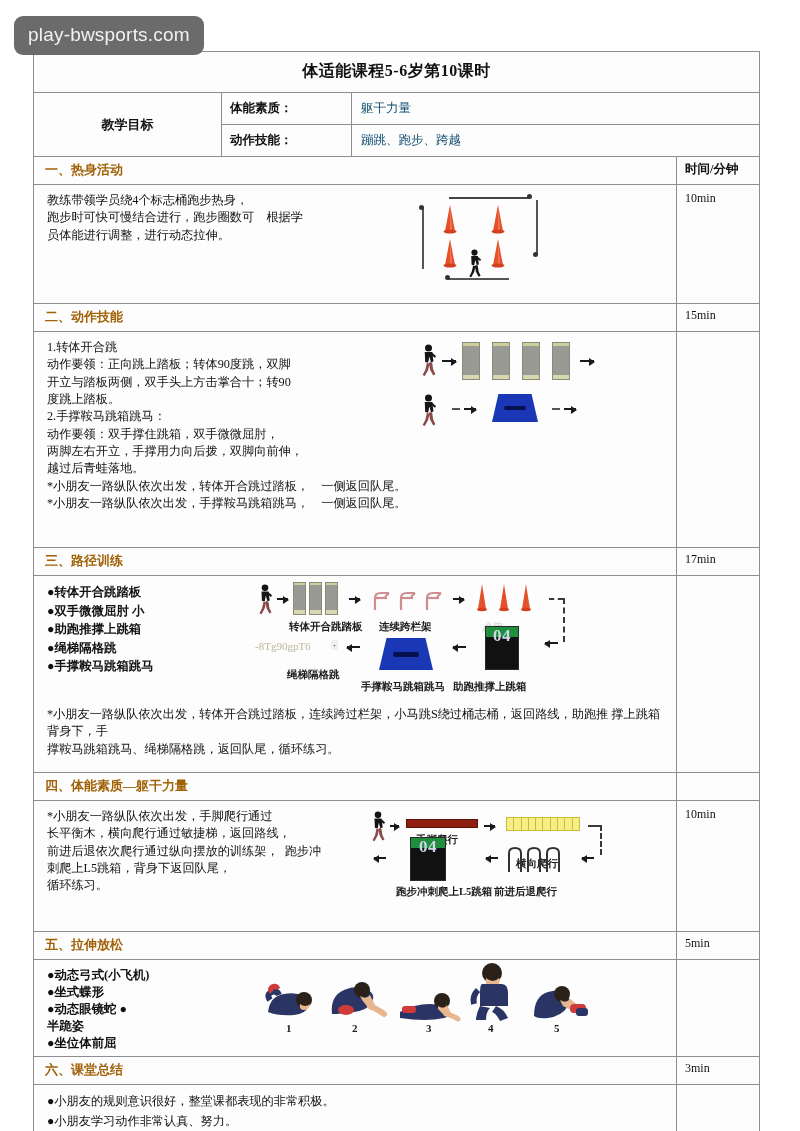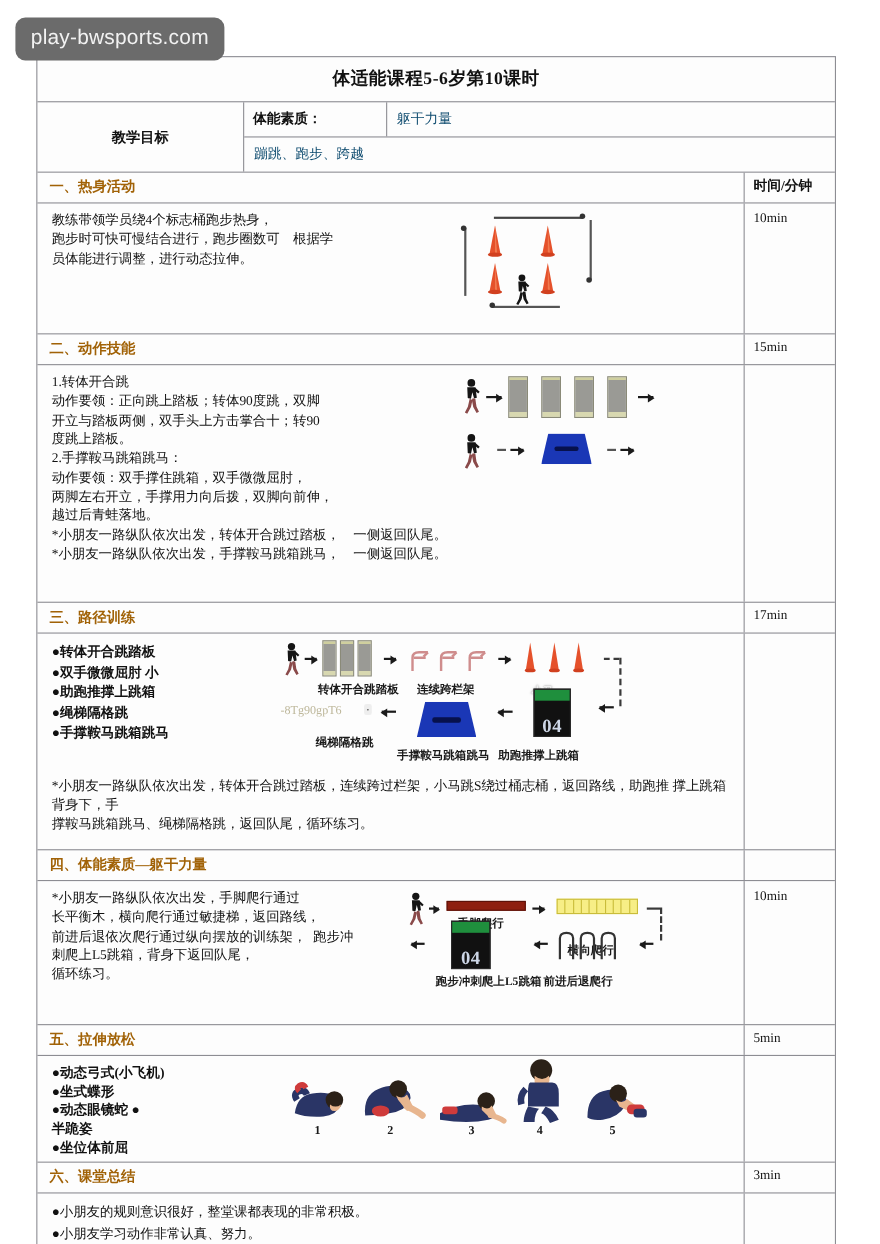--- a/index.html
+++ b/index.html
@@ -146,21 +146,21 @@
   .vault:after{
     content:""; position:absolute; left:26%; top:44%;
     width:48%; height:14%; background:#07114d; border-radius:2px;
   }
   .hurdle { position:absolute; }
   .hurdle svg{display:block;}
   .box04 {
     position:absolute;
     background:#111; border:1px solid #2a2a2a;
     color:#cdd6e6; font-weight:bold;
-    display:flex; align-items:flex-end; justify-content:center;
+    display:flex; justify-content:center;
     overflow:hidden;
   }
   .box04 .grn { position:absolute; left:0; top:0; width:100%; height:24%; background:#1f8f3d; }
   .box04 .num { position:relative; font-size:17px; line-height:1; padding-bottom:1px; letter-spacing:.5px; }
   .beam { position:absolute; background:#8e1f10; border:1px solid #5d1209; }
   .ladder {
     position:absolute; background:#f7ee86; border:1px solid #c9bc3a;
     display:flex; align-items:stretch;
   }
   .ladder i { flex:1; border-right:1px solid #c9bc3a; }
@@ -196,20 +196,21 @@
     </div>
 
     <div class="row">
       <div class="goal-left">教学目标</div>
       <div class="goal-right">
         <div class="goal-line first">
           <div class="goal-key">体能素质：</div>
           <div class="goal-val">躯干力量</div>
         </div>
         <div class="goal-line">
+          <div class="goal-key">动作技能：</div>
           <div class="goal-val">蹦跳、跑步、跨越</div>
         </div>
       </div>
     </div>
 
     <div class="sec-head">
       <div class="sec-head-title">一、热身活动</div>
       <div class="sec-head-time hdr">时间/分钟</div>
     </div>
 

